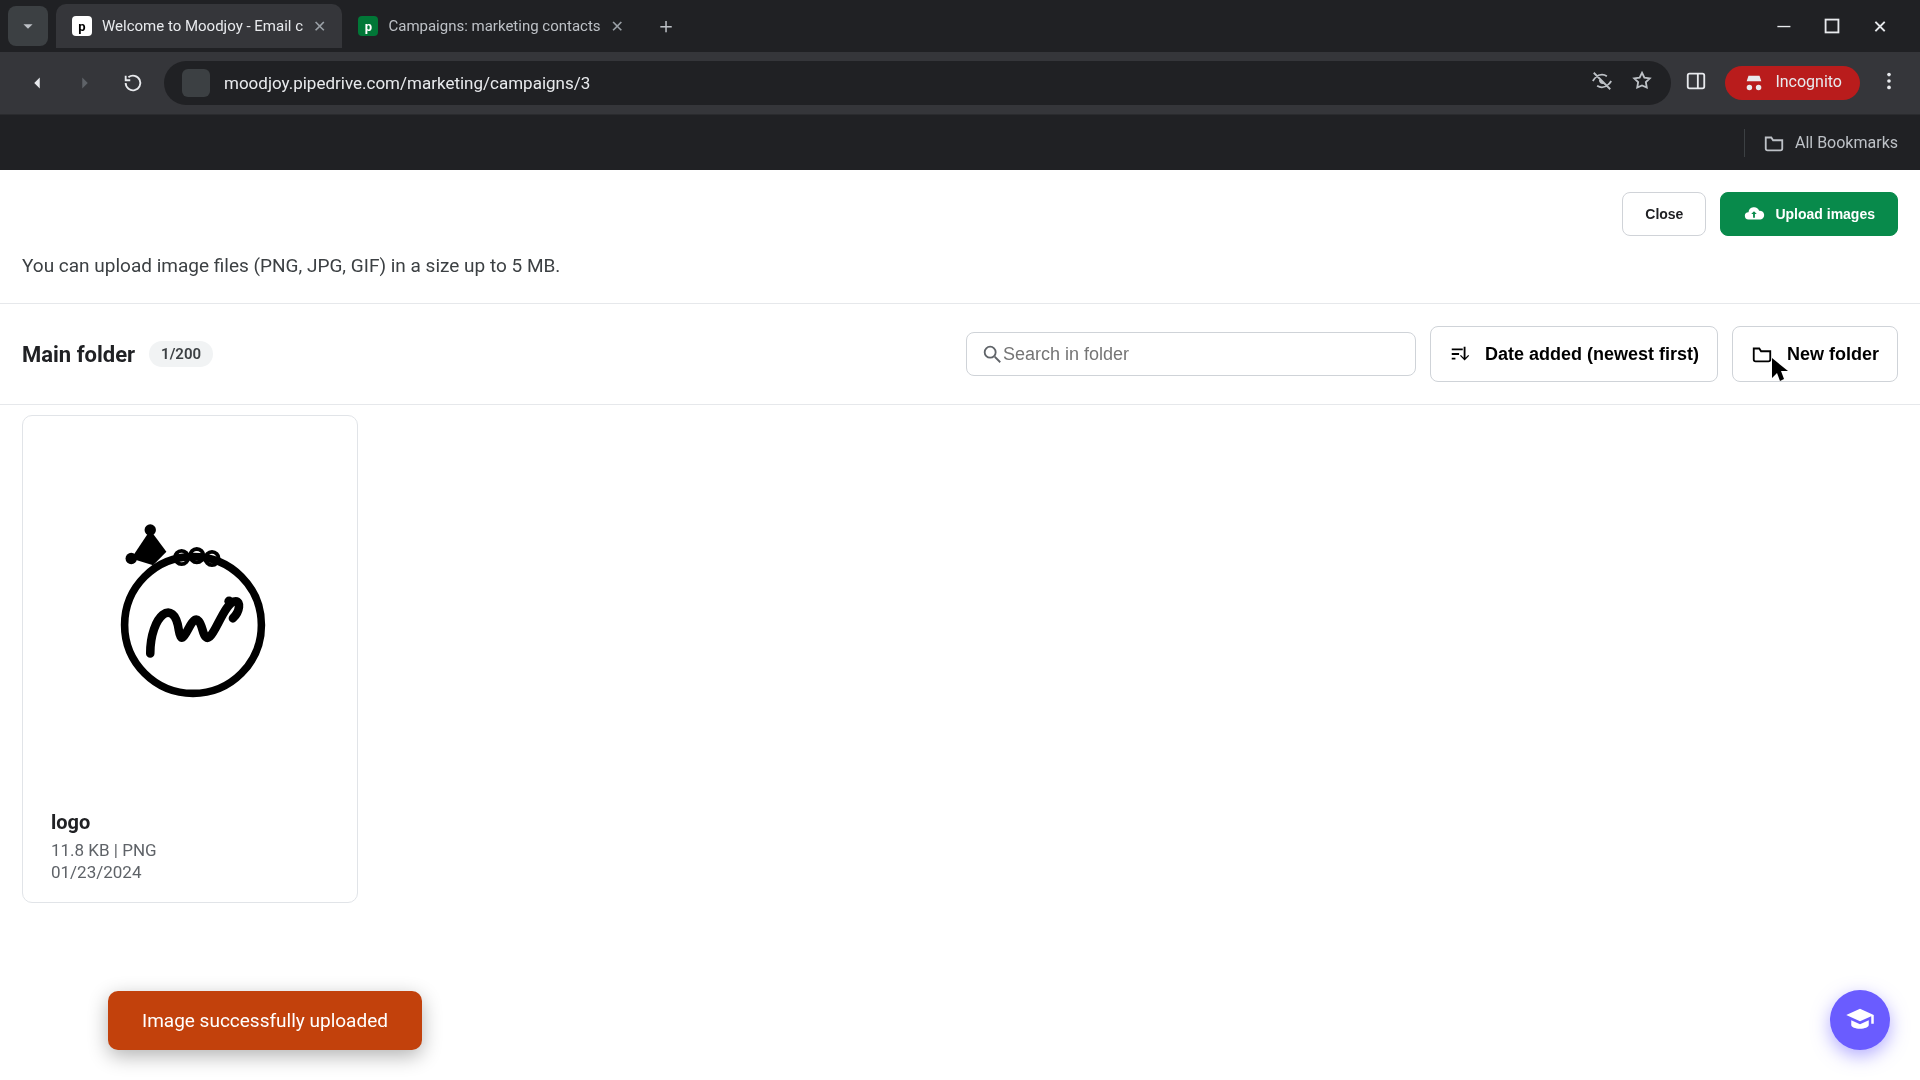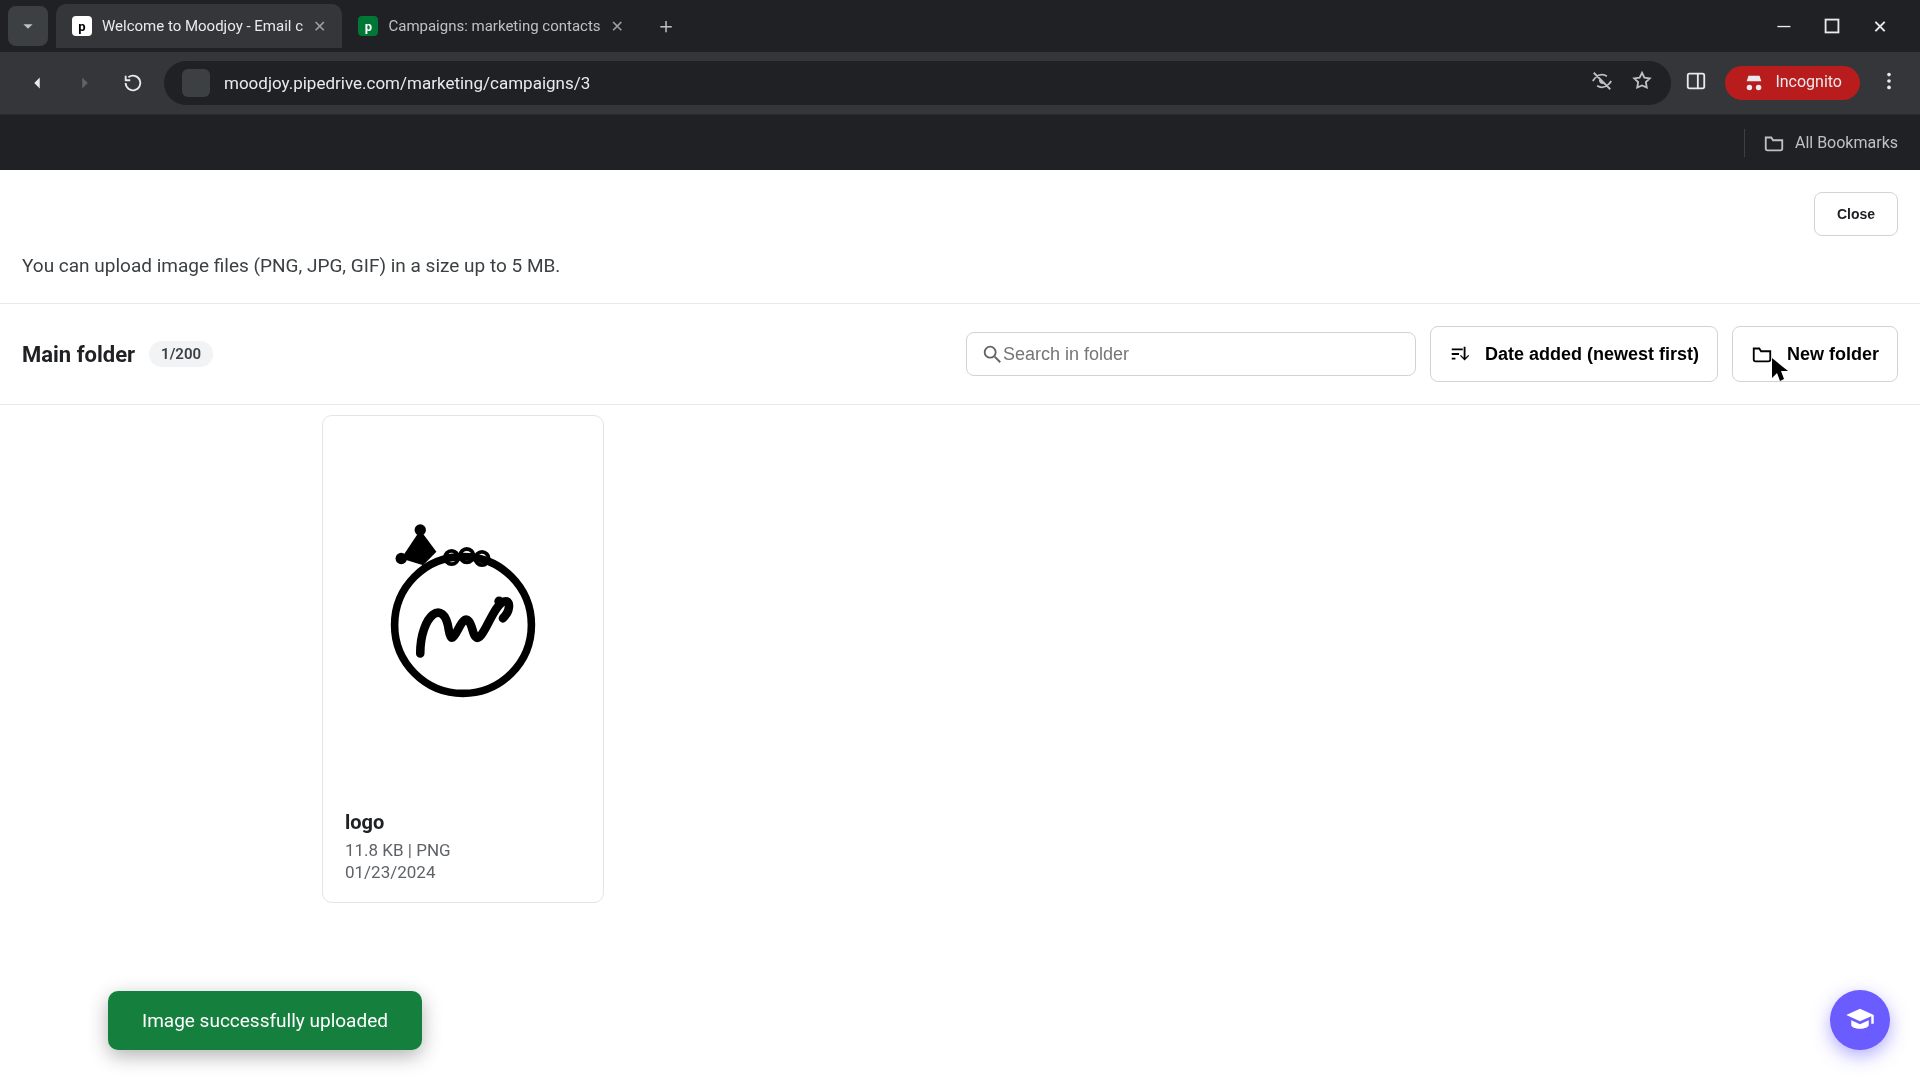--- a/index.html
+++ b/index.html
@@ -138,35 +138,35 @@
   .search input{
     border:none; outline:none; font-size:18px; flex:1; color:#202124; background:transparent;
   }
   .sort-btn, .newfolder-btn{
     height:56px; border:1px solid #cfd3d8; border-radius:8px; background:#fff;
     display:flex; align-items:center; padding:0 18px; gap:14px; font-size:18px; font-weight:600;
   }
 
   .grid{ padding:10px 22px; }
   .card{
-    width:282px; border:1px solid #e1e4e8; border-radius:10px; overflow:hidden;
-    margin-left:300px; 
+    width:336px; border:1px solid #e1e4e8; border-radius:10px; overflow:hidden;
+    padding-left:6px;
   }
   .thumb{
     height:380px; display:flex; align-items:center; justify-content:center;
   }
   .thumb svg{ width:190px; height:200px; }
   .meta{ padding:14px 22px 20px 22px; }
   .fname{ font-size:20px; font-weight:700; margin-bottom:6px;}
   .finfo{ font-size:17px; color:#5f6368; }
   .fdate{ font-size:17px; color:#5f6368; margin-top:2px;}
 
   .toast{
     position:absolute; left:108px; bottom:30px;
-    background:#15803d; color:#fff; border-radius:10px;
+    background:#c2410c; color:#fff; border-radius:10px;
     padding:18px 34px; font-size:19px;
     box-shadow:0 6px 20px rgba(0,0,0,0.3);
   }
 
   .fab{
     position:absolute; right:30px; bottom:30px;
     width:60px;height:60px;border-radius:50%;
     background:#6a5cff; color:#fff;
     display:flex;align-items:center;justify-content:center;
     box-shadow:0 6px 18px rgba(106,92,255,0.5);
@@ -286,20 +286,26 @@
       </svg>
     <span>All Bookmarks</span>
   </div>
 </div>
 
 <div class="app">
 
   <div class="header">
     <div class="header-actions">
       <button class="btn">Close</button>
+      <button class="btn primary">
+        <svg class="i" viewBox="0 0 24 24">
+            <path fill="currentColor" d="M19 18H6a4 4 0 0 1 0-8 6 6 0 0 1 11.6-1.5A4.5 4.5 0 0 1 19 18zM12 9l-3 3h2v4h2v-4h2l-3-3z"></path>
+          </svg>
+        <span>Upload images</span>
+      </button>
     </div>
   </div>
 
   <div class="subtitle">You can upload image files (PNG, JPG, GIF) in a size up to 5 MB.</div>
   <div class="divider"></div>
 
   <div class="toolbar">
     <span class="folder-name">Main folder</span>
     <span class="count-pill">1/200</span>
     <div class="spacer"></div>

